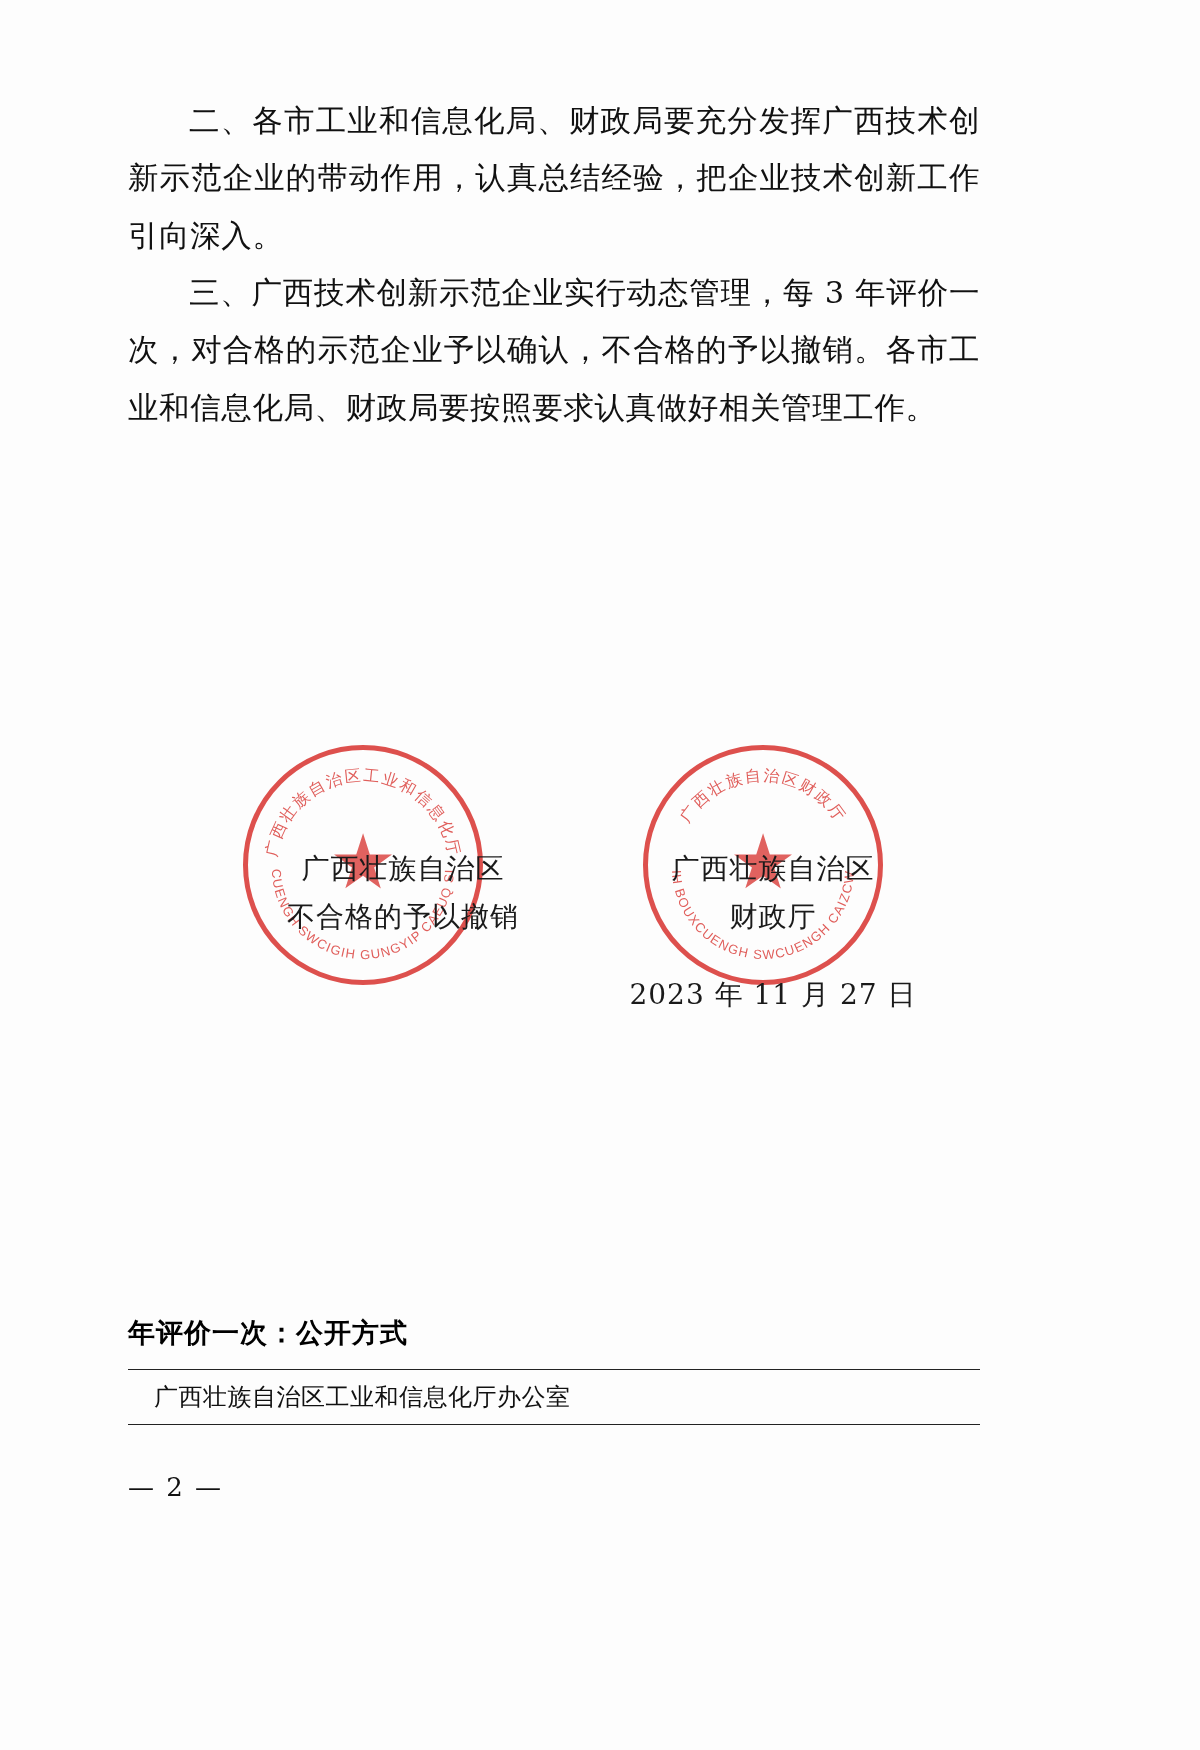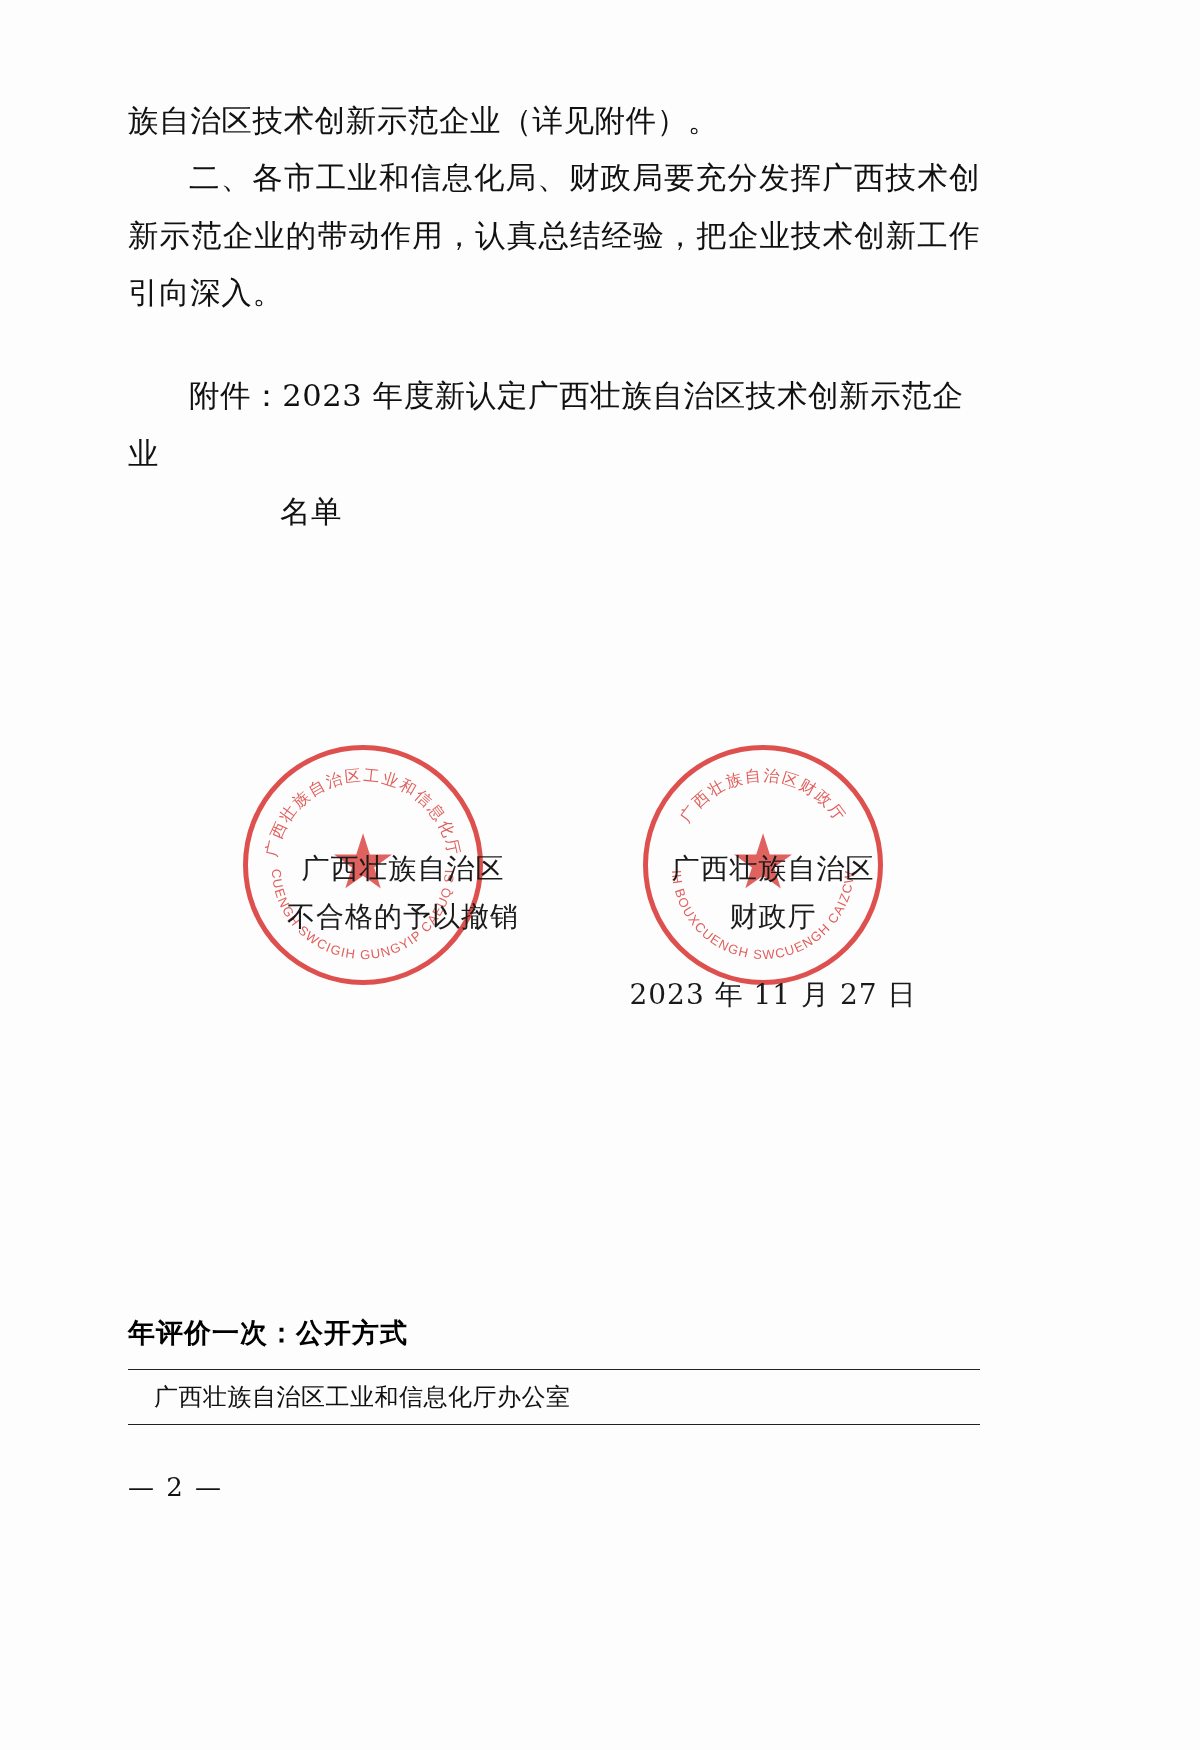--- a/index.html
+++ b/index.html
@@ -168,29 +168,25 @@
     color: #111;
   }
 </style>
 </head>
 <body>
 
 <div class="page">
 
   <div class="doc-body">
 
-    <p class="para">族自治区技术创新示范企业（详见附件）。</p>
 
     <p class="para indent">二、各市工业和信息化局、财政局要充分发挥广西技术创新示范企业的带动作用，认真总结经验，把企业技术创新工作引向深入。</p>
 
-
-    <div class="attach-block">
-      <div class="attach-line1">附件：2023 年度新认定广西壮族自治区技术创新示范企业</div>
-      <div class="attach-line2">名单</div>
-    </div>
+    <p class="para indent">三、广西技术创新示范企业实行动态管理，每 3 年评价一次，对合格的示范企业予以确认，不合格的予以撤销。各市工业和信息化局、财政局要按照要求认真做好相关管理工作。</p>
+
 
   </div>
 
   <div class="seal-area">
 
     <div class="seal-group left">
       <div class="seal-stamp">
         <svg class="seal-arc-text" viewBox="0 0 230 230">
           <defs>
             <path id="arcTopL" d="M 28,118 A 87,87 0 0 1 202,118"></path>

